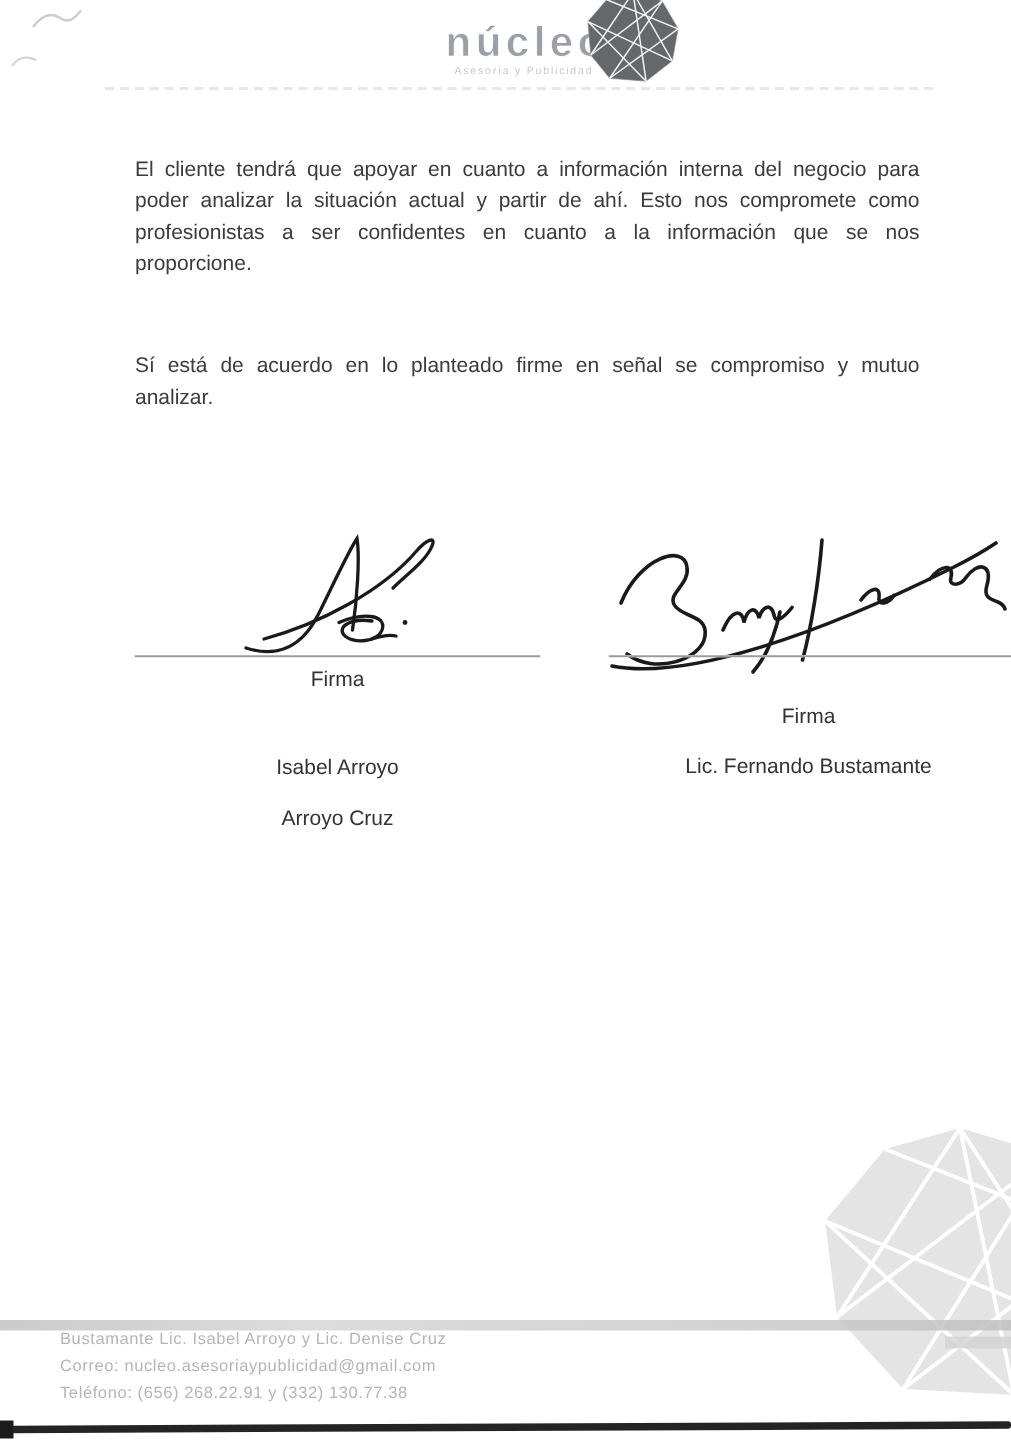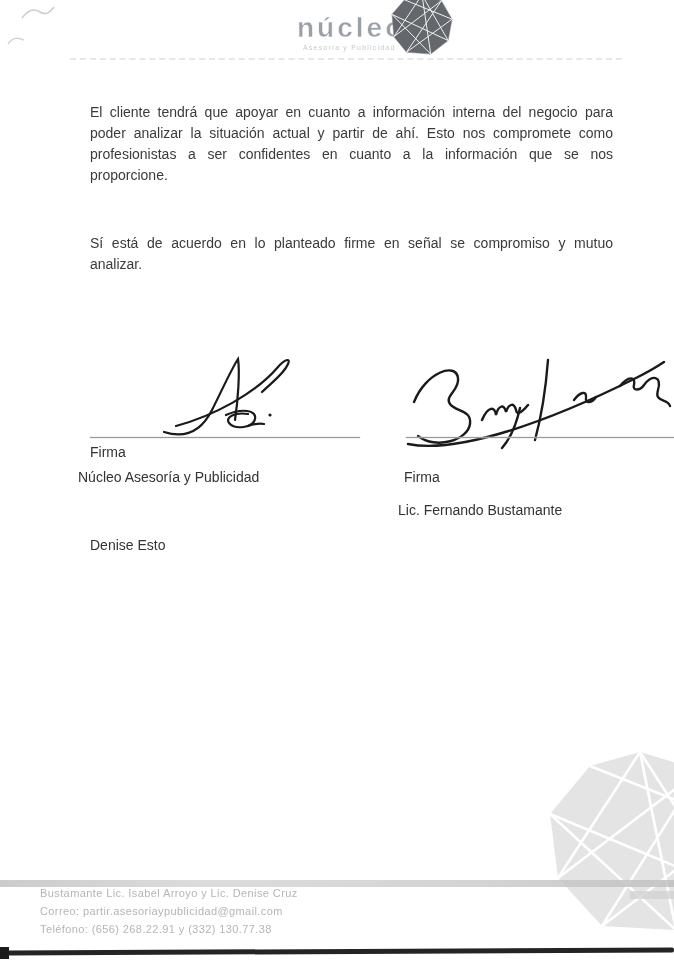--- a/index.html
+++ b/index.html
@@ -42,21 +42,21 @@
   .sig-svg{position:absolute;}
   .sig-left-svg{left:158px;top:352px;}
   .sig-right-svg{left:398px;top:348px;}
   .sig-line{
     position:absolute;top:437px;
     border-top:1px solid #9a9a9a;
     box-shadow:0 0 0 .3px #cfcfcf;
   }
   .sig-line-left{left:90px;width:270px;}
   .sig-line-right{left:406px;width:268px;}
-  .centered{position:absolute;font-size:14px;color:#333;}
+  .centered{position:absolute;text-align:center;font-size:14px;color:#333;}
   .firma-left{left:90px;top:444px;width:270px;}
   .company-left{left:78px;top:469px;width:294px;}
   .name-left-1{left:90px;top:503px;width:270px;}
   .name-left-2{left:90px;top:537px;width:270px;}
   .firma-right{left:404px;top:469px;width:270px;}
   .name-right{left:398px;top:502px;width:282px;}
   
   .watermark{position:absolute;left:540px;top:750px;}
   
   .footer-strip{
@@ -124,22 +124,22 @@
     <g fill="none" stroke="#1a1a1a" stroke-width="2.2" stroke-linecap="round">
       <path d="M6,80 C28,87 44,78 54,58 C64,38 74,16 80,7 C82,20 80,48 77,68"></path>
       <path d="M18,74 C55,64 97,42 120,15 C126,8 133,5 130,12 C126,22 113,31 104,40"></path>
       <path d="M68,63 C84,56 99,58 97,67 C95,76 77,78 71,71 C67,65 77,60 90,62"></path>
       <path d="M90,74 C96,72 102,71 106,72"></path>
     </g>
     <circle cx="112" cy="63" r="1.6" fill="#1a1a1a"></circle>
   </svg>
   <div class="sig-line sig-line-left"></div>
   <div class="centered firma-left">Firma</div>
-  <div class="centered company-left">Núcleo Asesoría y Publicidad</div>
-  <div class="centered name-left-2">Denise Esto</div>
+  <div class="centered name-left-1">Isabel Arroyo</div>
+  <div class="centered name-left-2">Arroyo Cruz</div>
 
   <svg class="sig-svg sig-right-svg" width="278" height="108" viewBox="0 0 278 108">
     <g fill="none" stroke="#1a1a1a" stroke-width="2.4" stroke-linecap="round">
       <path d="M16,54 C28,24 58,14 60,30 C62,42 46,48 52,56 C58,64 74,62 72,76 C70,92 38,102 20,88"></path>
       <path d="M10,96 C60,106 150,74 238,30 C250,24 260,18 266,14"></path>
       <path d="M84,72 C90,58 97,58 98,67 C100,58 106,55 108,64 C110,57 116,53 118,62 C119,69 126,62 130,57"></path>
       <path d="M122,60 C118,78 111,92 104,100"></path>
       <path d="M150,12 C148,38 143,70 137,92"></path>
       <path d="M176,52 C182,44 189,42 188,50 C187,56 194,55 198,49"></path>
       <path d="M222,38 C230,28 238,28 236,37 C234,43 242,43 246,37 C254,26 264,28 260,42 C256,55 270,50 272,58"></path>
@@ -160,19 +160,19 @@
       <line x1="196" y1="74" x2="62" y2="176"></line>
       <line x1="18" y1="128" x2="160" y2="20"></line>
       <line x1="10" y1="64" x2="188" y2="138"></line>
       <line x1="100" y1="2" x2="136" y2="180"></line>
     </g>
   </svg>
 
   <div class="footer-strip"></div>
   <div class="footer-strip2"></div>
   <div class="footer-line footer-line-1">Bustamante Lic. Isabel Arroyo y Lic. Denise Cruz</div>
-  <div class="footer-line footer-line-2">Correo: partir.asesoriaypublicidad@gmail.com</div>
+  <div class="footer-line footer-line-2">Correo: nucleo.asesoriaypublicidad@gmail.com</div>
   <div class="footer-line footer-line-3">Teléfono: (656) 268.22.91 y (332) 130.77.38</div>
 
   <div class="bottom-bar"></div>
   <div class="bottom-nub"></div>
 
 </div>
 
 </body></html>

